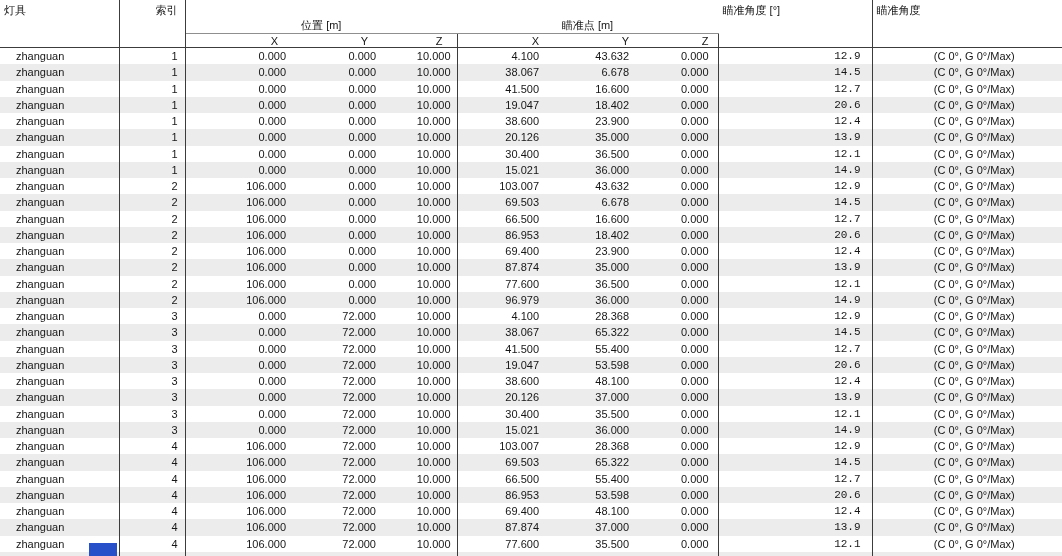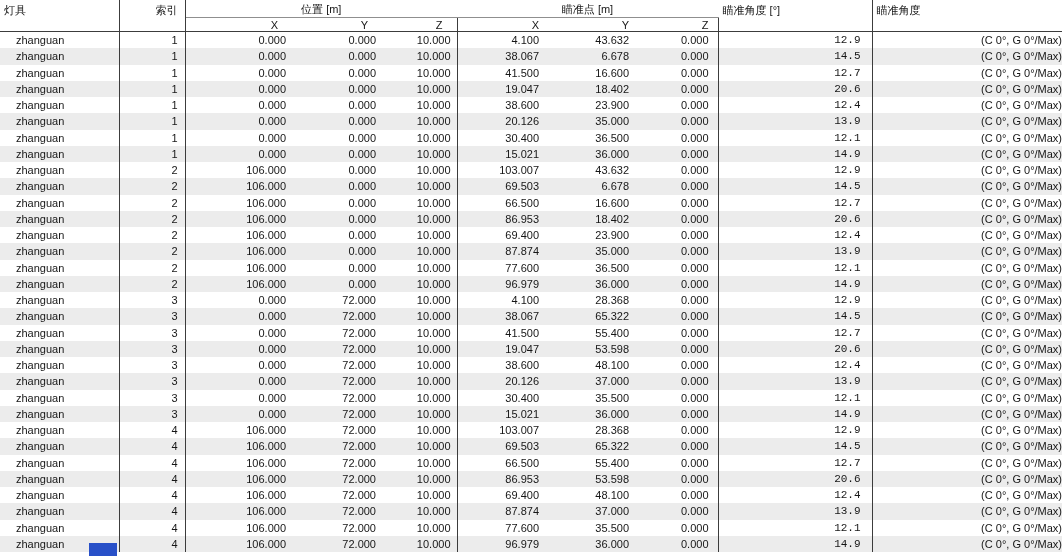--- a/index.html
+++ b/index.html
@@ -7,34 +7,34 @@
        font-family:"Liberation Sans",sans-serif;}
   table{border-collapse:collapse;table-layout:fixed;width:1062px;
         font-family:"Liberation Sans",sans-serif;font-size:11px;color:#161616;}
   th,td{margin:0;padding:0;font-weight:normal;white-space:nowrap;overflow:hidden;}
   
   .vline{border-right:1px solid #3c3c3c;}
   
   thead th{vertical-align:top;}
   thead tr.rowA th{height:14px;}
   thead tr.rowB th{height:13px;vertical-align:bottom;}
-  th.grp{border-bottom:1px solid #8f8f8f;padding-top:2px;}
+  th.grp{border-bottom:1px solid #8f8f8f;padding-top:18px;}
   .hline{border-bottom:1px solid #3c3c3c;}
   th.h-left{text-align:left;padding-left:4px;padding-top:3px;}
   th.h-right{text-align:right;padding-right:7px;padding-top:3px;padding-left:36px;}
   
   tbody td{height:16.25px;line-height:16.25px;}
   tbody tr:nth-child(even){background:#ececec;}
   .c-lum{text-align:left;padding-left:16px;}
   .c-idx{text-align:right;padding-right:7px;}
   .c-num{text-align:right;}
   .p-pos{padding-right:6px;}
   .p-aim{padding-right:9px;}
   .p-ang{padding-right:11px;font-family:Liberation Mono, monospace;}
-  .c-beam{text-align:right;padding-left:14px;}
+  .c-beam{text-align:center;padding-left:14px;}
   
   th.s-pos{text-align:right;padding-right:14px;}
   th.s-aim{text-align:right;padding-right:9px;}
   
   .selection{position:absolute;left:89px;top:543px;width:28px;height:13px;}
 </style>
 </head>
 <body>
 
 <table>

